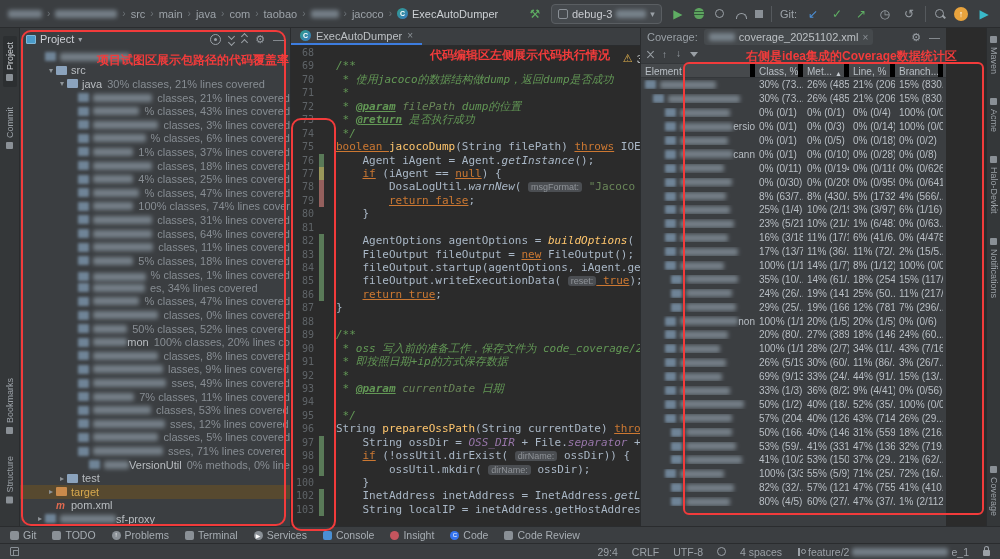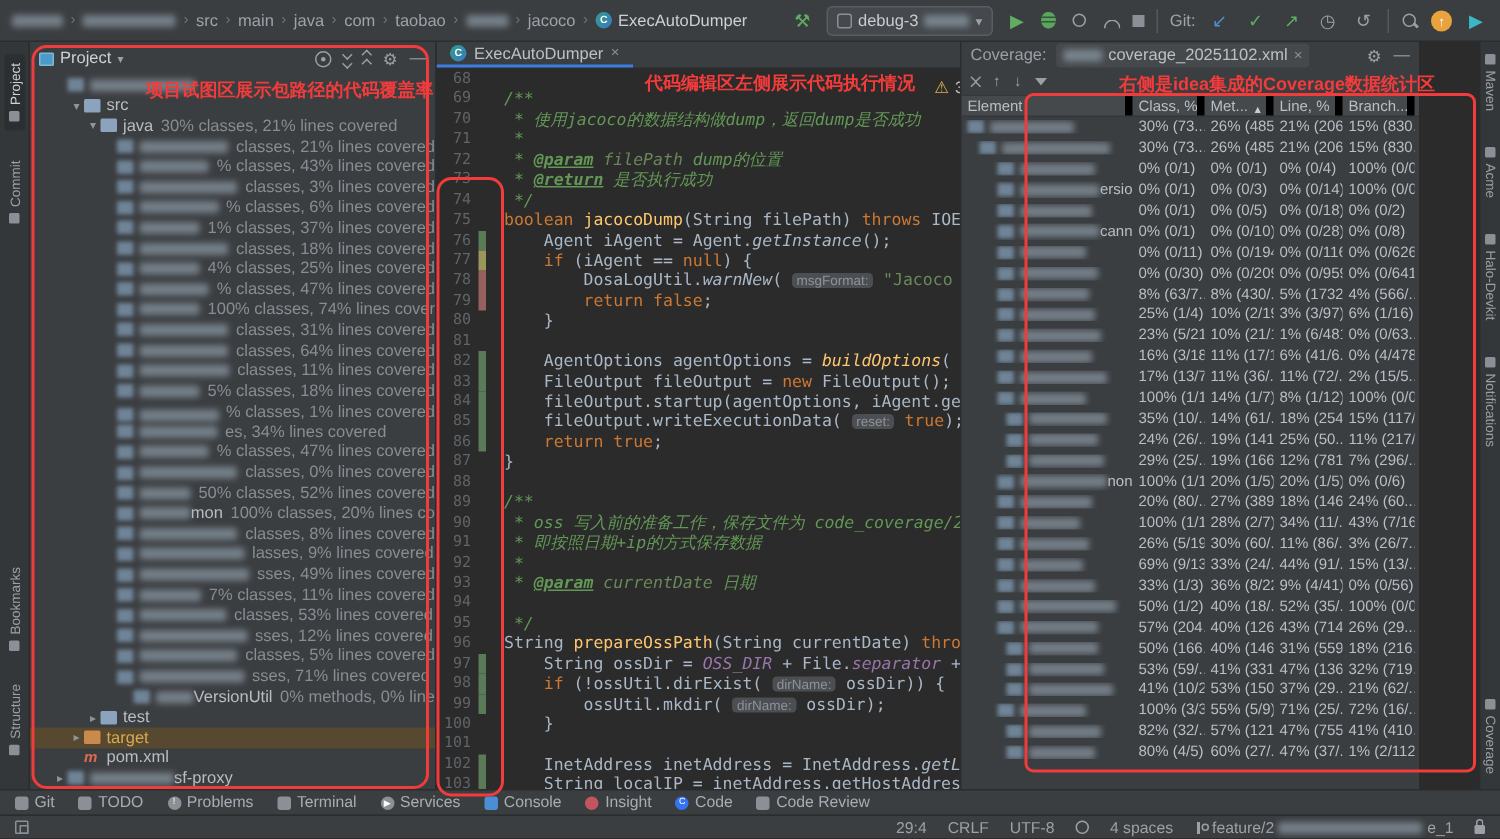--- a/index.html
+++ b/index.html
@@ -79,21 +79,21 @@
     border-bottom:2px solid #3d7de0; font-size:11px; color:#bcc0c4; }
   #etab .x { color:#8a9096; font-size:10px; }
   #tabbar .kebab { margin-left:auto; color:#9aa0a6; padding-right:8px; font-size:11px; }
   #code { position:absolute; left:0; top:18px; right:0; bottom:0; }
   .cline { display:flex; align-items:stretch; height:13.45px; font-family:"DejaVu Sans Mono", monospace;
     font-size:11px; white-space:pre; }
   .lnum { width:28px; text-align:right; color:#5f6468; padding-right:5px; flex:none; font-size:10px; line-height:13.45px; }
   .cstrip { width:5px; flex:none; margin-right:12px; }
   .cstrip.g { background:#5a7a58; } .cstrip.y { background:#9a975a; } .cstrip.r { background:#95605d; }
   .ctext { line-height:13.45px; }
-  .k { color:#cc7832; } .p { color:#a9b7c6; } .m { color:#ffc66d; }
+  .k { color:#cc7832;text-decoration:underline; } .p { color:#a9b7c6; } .m { color:#ffc66d; }
   .mi { color:#ffc66d; font-style:italic; } .si { color:#a9b7c6; font-style:italic; }
   .c { color:#629755; font-style:italic; } .ci { color:#629755; font-style:italic; }
   .ct { color:#629755; font-weight:bold; font-style:italic; text-decoration:underline; }
   .cp { color:#6a8759; font-style:italic; } .s { color:#6a8759; } .f { color:#9876aa; font-style:italic; }
   .h { background:#4b4e52; color:#8f9398; border-radius:3px; padding:0 3px; font-size:9px;
     font-family:"Liberation Sans",sans-serif; align-self:center; }
   #warnwidget { position:absolute; right:16px; top:24px; display:flex; align-items:center; gap:4px;
     font-size:11px; color:#bcc0c4; }
   #warnwidget .w { color:#e2b14c; }
   #warnwidget .nav { color:#9aa0a6; font-size:9px; }
@@ -502,21 +502,20 @@
         <div class="cline"><span class="lnum">91</span><span class="cstrip "></span><span class="ctext"><span class="c"> * 即按照日期+ip的方式保存数据</span></span></div>
         <div class="cline"><span class="lnum">92</span><span class="cstrip "></span><span class="ctext"><span class="c"> *</span></span></div>
         <div class="cline"><span class="lnum">93</span><span class="cstrip "></span><span class="ctext"><span class="c"> * </span><span class="ct">@param</span><span class="cp"> currentDate</span><span class="c"> 日期</span></span></div>
         <div class="cline"><span class="lnum">94</span><span class="cstrip "></span></div>
         <div class="cline"><span class="lnum">95</span><span class="cstrip "></span><span class="ctext"><span class="c"> */</span></span></div>
         <div class="cline"><span class="lnum">96</span><span class="cstrip "></span><span class="ctext"><span class="p">String </span><span class="m">prepareOssPath</span><span class="p">(String currentDate) </span><span class="k">throws</span><span class="p"> UnknownHostExceptio</span></span></div>
         <div class="cline"><span class="lnum">97</span><span class="cstrip g"></span><span class="ctext"><span class="p">    String ossDir = </span><span class="f">OSS_DIR</span><span class="p"> + File.</span><span class="f">separator</span><span class="p"> + currentDate + File.se</span></span></div>
         <div class="cline"><span class="lnum">98</span><span class="cstrip g"></span><span class="ctext"><span class="p">    </span><span class="k">if</span><span class="p"> (!ossUtil.dirExist( </span><span class="h">dirName:</span><span class="p"> ossDir)) {</span></span></div>
         <div class="cline"><span class="lnum">99</span><span class="cstrip g"></span><span class="ctext"><span class="p">        ossUtil.mkdir( </span><span class="h">dirName:</span><span class="p"> ossDir);</span></span></div>
         <div class="cline"><span class="lnum">100</span><span class="cstrip "></span><span class="ctext"><span class="p">    }</span></span></div>
-        <div class="cline"><span class="lnum">101</span><span class="cstrip "></span><span class="ctext"></span></div>
         <div class="cline"><span class="lnum">102</span><span class="cstrip g"></span><span class="ctext"><span class="p">    InetAddress inetAddress = InetAddress.</span><span class="si">getLocalHost</span></span></div>
         <div class="cline"><span class="lnum">103</span><span class="cstrip g"></span><span class="ctext"><span class="p">    String localIP = inetAddress.getHostAddress();</span></span></div>
       </div>
     <div id="warnwidget">
       <span class="w">⚠</span>
       <span>3</span>
       <span class="nav">∧</span>
       <span class="nav">∨</span>
     </div>
     <div class="smark" style="top:89px"></div>

